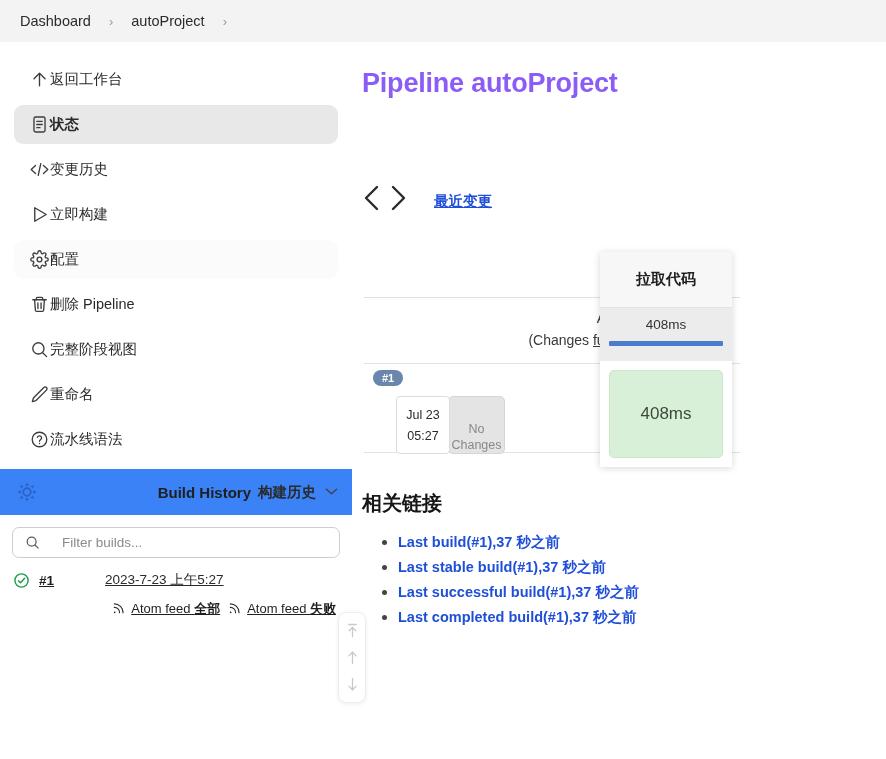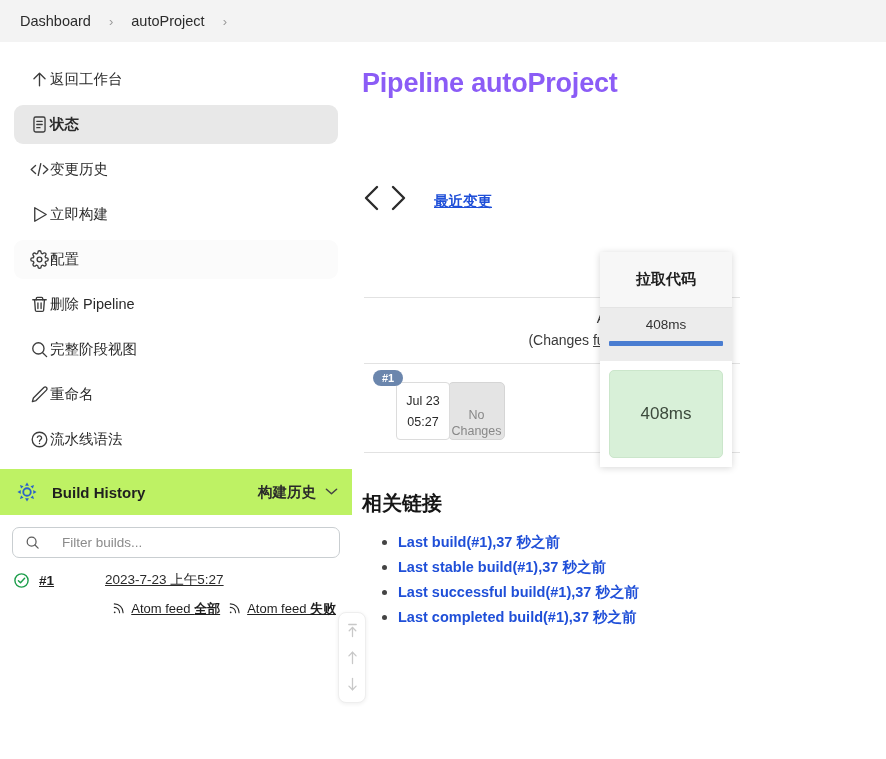--- a/index.html
+++ b/index.html
@@ -60,25 +60,26 @@
     flex: 0 0 22px;
     display: flex; align-items: center; justify-content: center;
     color: #3c3c3c;
   }
   .nav-ico svg { display: block; }
 
   
   .bh-header {
     margin-top: 10px;
     height: 46px;
-    background: #bef264;
+    background: #3b82f6;
     display: flex;
     align-items: center;
     padding: 0 14px 0 16px;
-    gap: 14px;
+    gap: 7px;
+    text-align: right;
   }
   .bh-title { font-size: 15px; font-weight: bold; color: #1f1f1f; flex: 1; }
   .bh-right {
     display: flex; align-items: center; gap: 9px;
     font-size: 14.5px; color: #2a2a2a;
   }
   .bh-right .lnk { font-weight: bold; cursor: pointer; }
   .chev { font-size: 11px; color: #444; }
 
   .filter-wrap { padding: 12px 12px 6px 12px; }
@@ -198,21 +199,21 @@
     position: absolute;
     left: 9px; top: 6px;
     background: #6b86ad;
     color: #fff;
     font-size: 11px;
     font-weight: bold;
     border-radius: 9px;
     padding: 2px 9px;
     z-index: 3;
   }
-  .run-cells { position: absolute; left: 32px; top: 18px; display: flex; border-radius: 7px; }
+  .run-cells { position: absolute; left: 32px; top: 32px; display: flex; border-radius: 7px; }
   .cell-date {
     width: 54px; height: 58px;
     background: #fff;
     border: 1px solid #dcdcdc;
     border-radius: 4px;
     display: flex; flex-direction: column;
     align-items: center; justify-content: center;
     gap: 7px;
     font-size: 12.5px;
     color: #2a2a2a;

